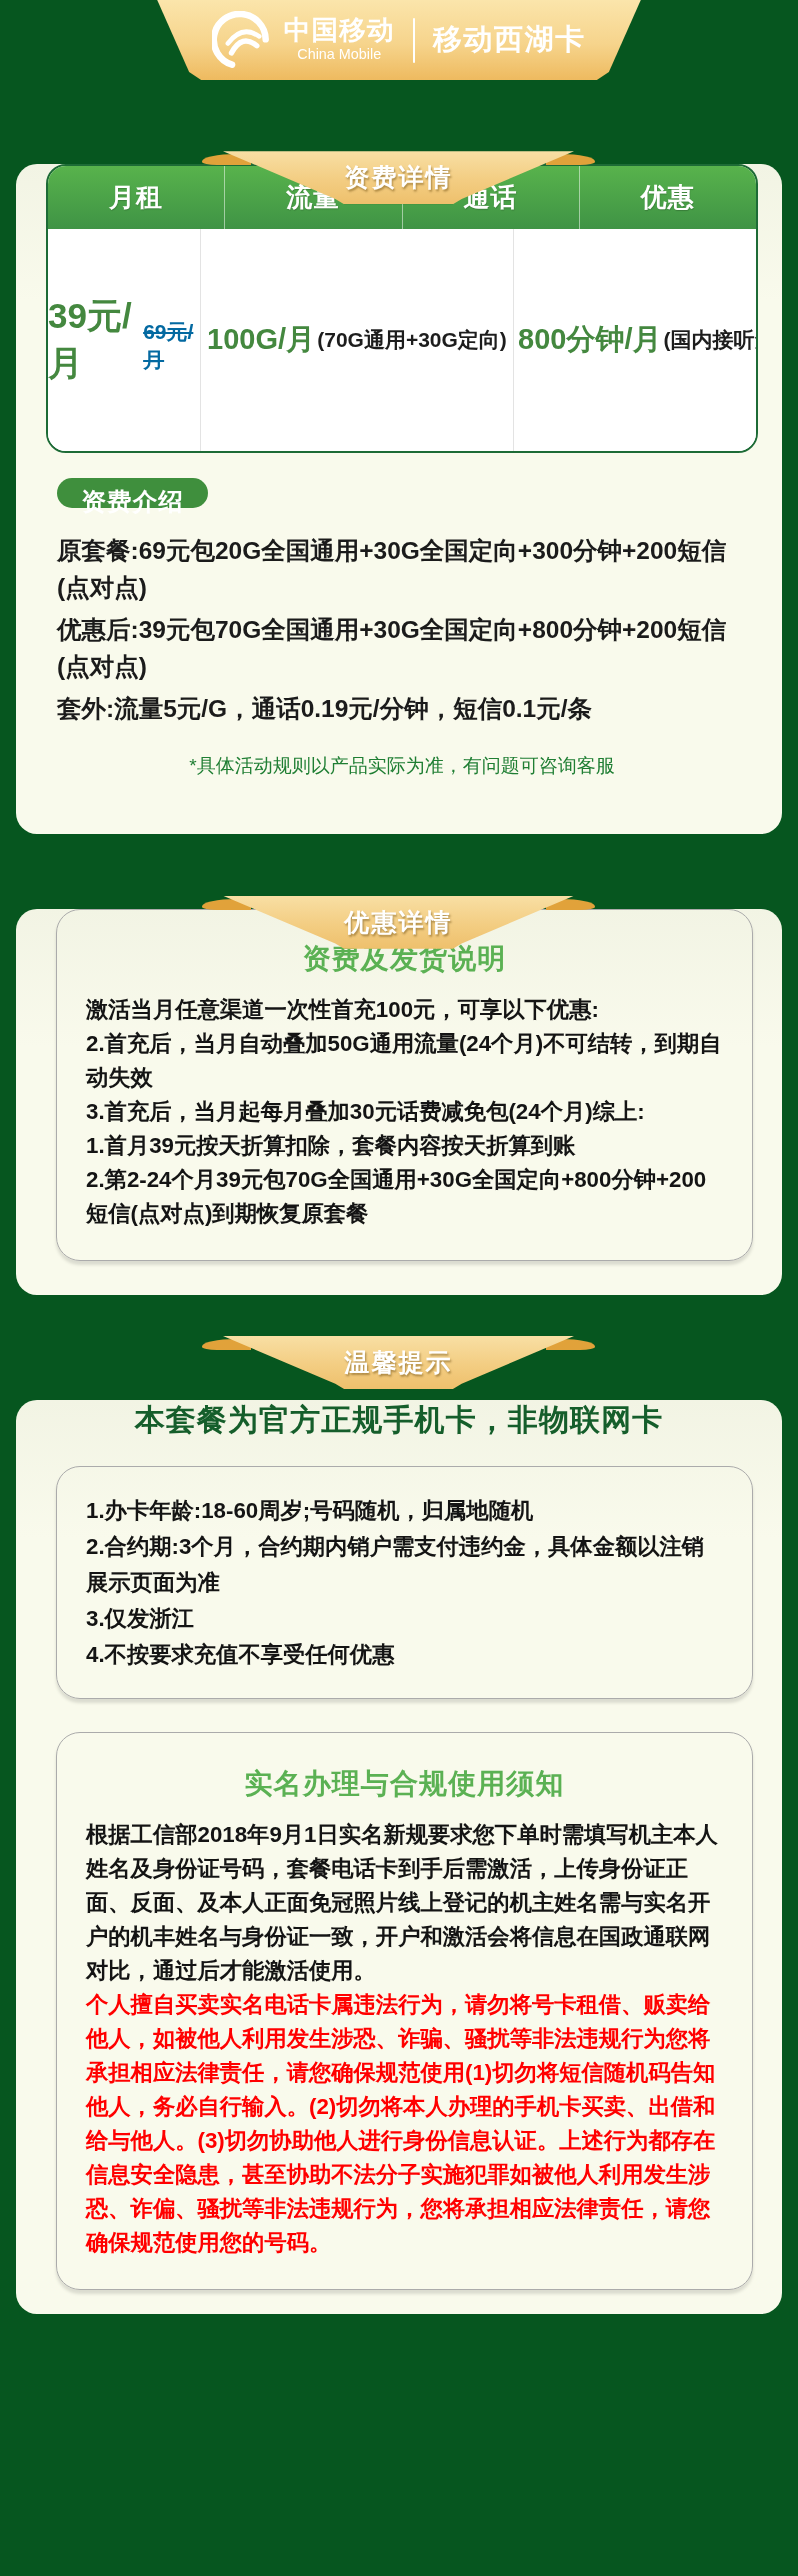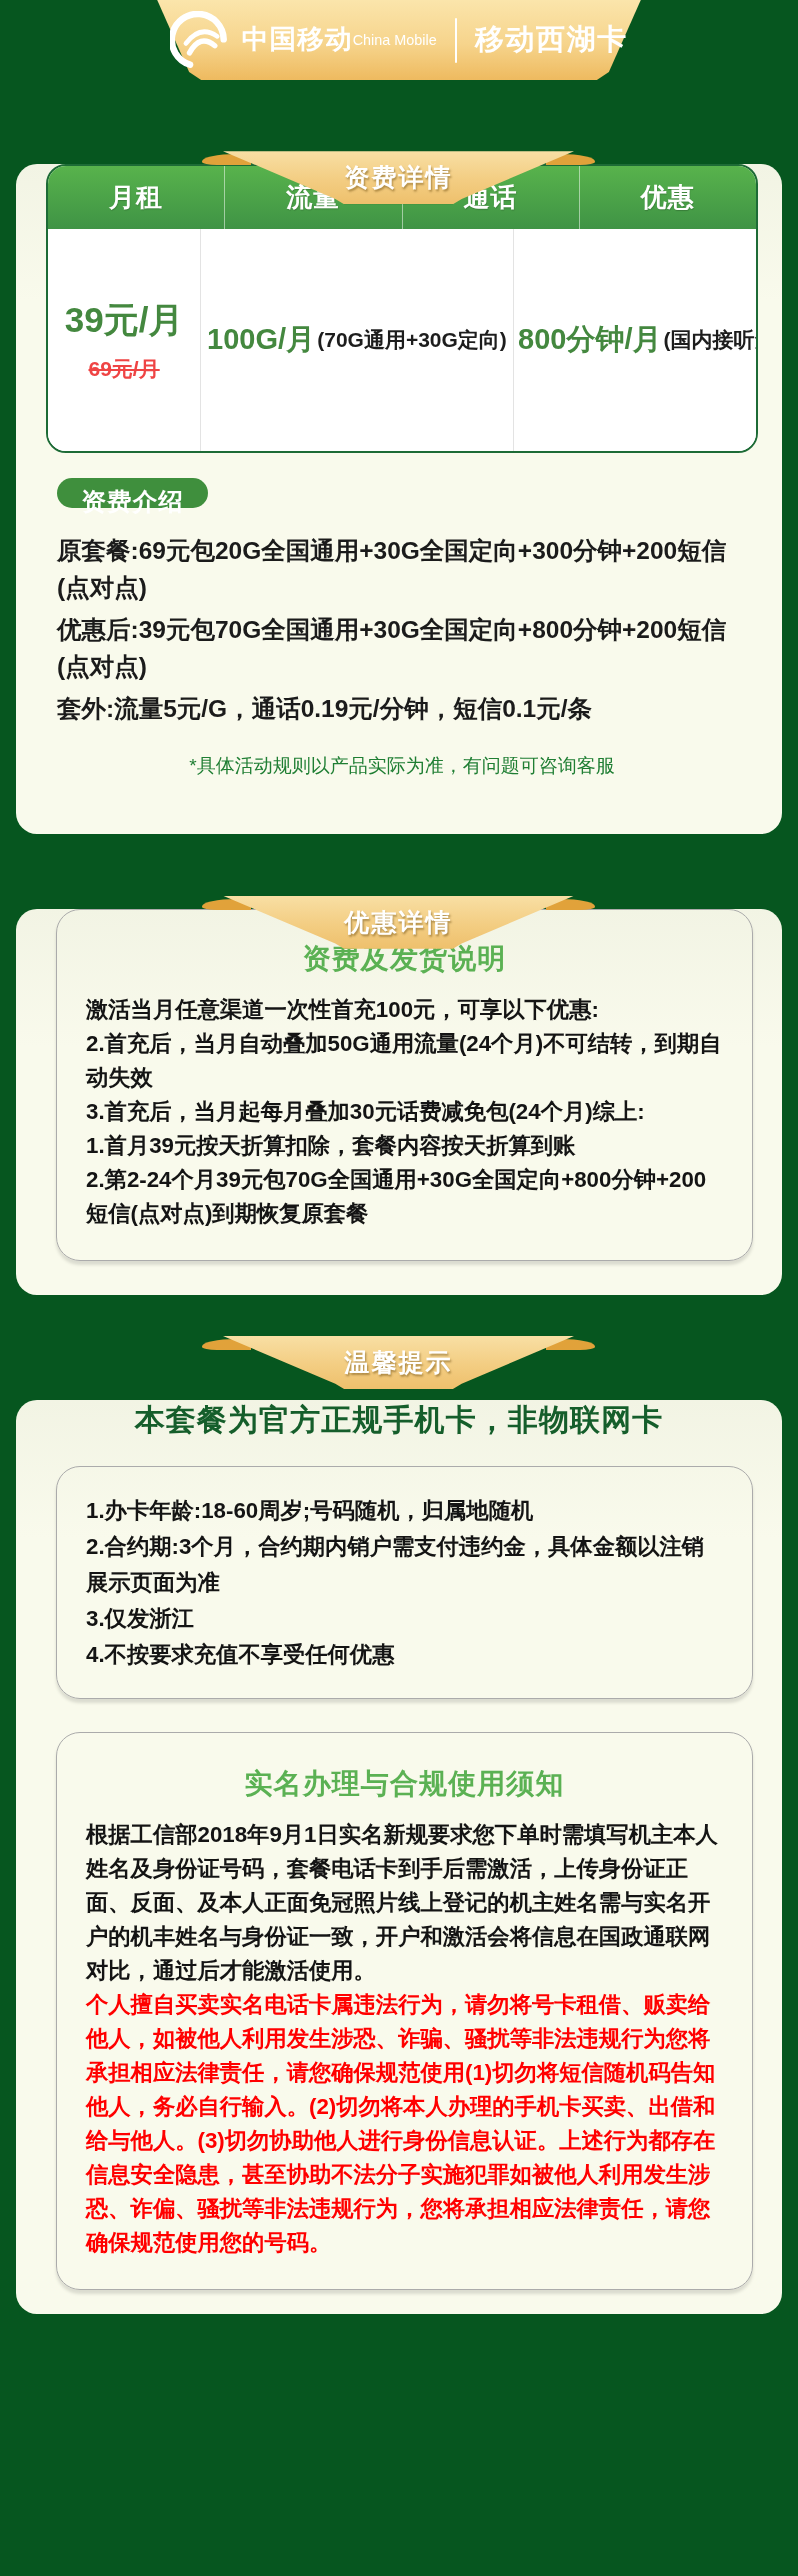--- a/index.html
+++ b/index.html
@@ -18,21 +18,21 @@
     background:linear-gradient(180deg,#fbe5ab 0%,#f6d48c 55%,#eeba5f 100%);
     clip-path:polygon(19.7% 0,80.3% 0,76.3% 90%,74.8% 100%,25.2% 100%,23.7% 90%);
     filter:drop-shadow(0 2.1px 2.1px rgba(0,0,0,.35));
   }
   .topbar-content{
     position:relative;height:100%;
     display:flex;align-items:center;justify-content:center;gap:12.8px;
     color:#fff;
   }
   .logo-svg{flex:0 0 auto;}
-  .brand{display:flex;flex-direction:row;align-items:center;line-height:1.05;}
+  .brand{display:flex;flex-direction:column;align-items:center;line-height:1.05;}
   .brand-cn{font-size:26.6px;font-weight:700;letter-spacing:1.1px;}
   .brand-en{font-size:14.4px;font-weight:400;margin-top:2.1px;}
   .vdiv{width:2.1px;height:45px;background:#fff;border-radius:1.1px;margin:0 5.3px;}
   .product-name{font-size:29px;font-weight:700;letter-spacing:1.6px;}
 
   
   .card{
     position:relative;
     margin:0 16px;
     background:linear-gradient(180deg,#f2f4e4 0%,#f9faec 138px,#f9faec 100%);
@@ -78,25 +78,25 @@
   }
   .th{
     flex:1;display:flex;align-items:center;justify-content:center;
     color:#fff;font-size:26px;font-weight:700;letter-spacing:1.1px;
     border-left:1.1px solid rgba(255,255,255,.5);
     text-shadow:0.5px 1.1px 1.1px rgba(0,0,0,.2);
   }
   .th:first-child{border-left:none;}
   .tbody{display:flex;height:222px;background:#fff;}
   .td{display:flex;align-items:center;justify-content:center;border-left:1.1px solid #e3e3e3;}
-  .td1{flex:0 0 21.5%;flex-direction:column;border-left:none;}
+  .td1{flex:0 0 21.5%;flex-direction:row;border-left:none;}
   .td2{flex:0 0 44%;white-space:nowrap;}
   .td3{flex:1 1 auto;white-space:nowrap;overflow:hidden;justify-content:flex-start;padding-left:4.3px;}
   .price-now{color:#44883f;font-size:35px;font-weight:800;}
-  .price-old{color:#ef4444;font-size:21px;font-weight:600;text-decoration:line-through;margin-top:11.7px;}
+  .price-old{color:#0369a1;font-size:21px;font-weight:600;text-decoration:line-through;margin-top:11.7px;}
   .cell-big{color:#44883f;font-size:29px;font-weight:800;}
   .cell-small{color:#1d1d1d;font-size:21px;font-weight:700;margin-left:2.1px;}
 
   
   .intro-badge{
     display:inline-block;
     margin:24.5px 0 0 35px;
     padding:0 24.5px;height:30px;line-height:47px;
     background:#3f8f3d;border-radius:22.3px;
     color:#fff;font-size:24.5px;font-weight:700;letter-spacing:1.1px;

